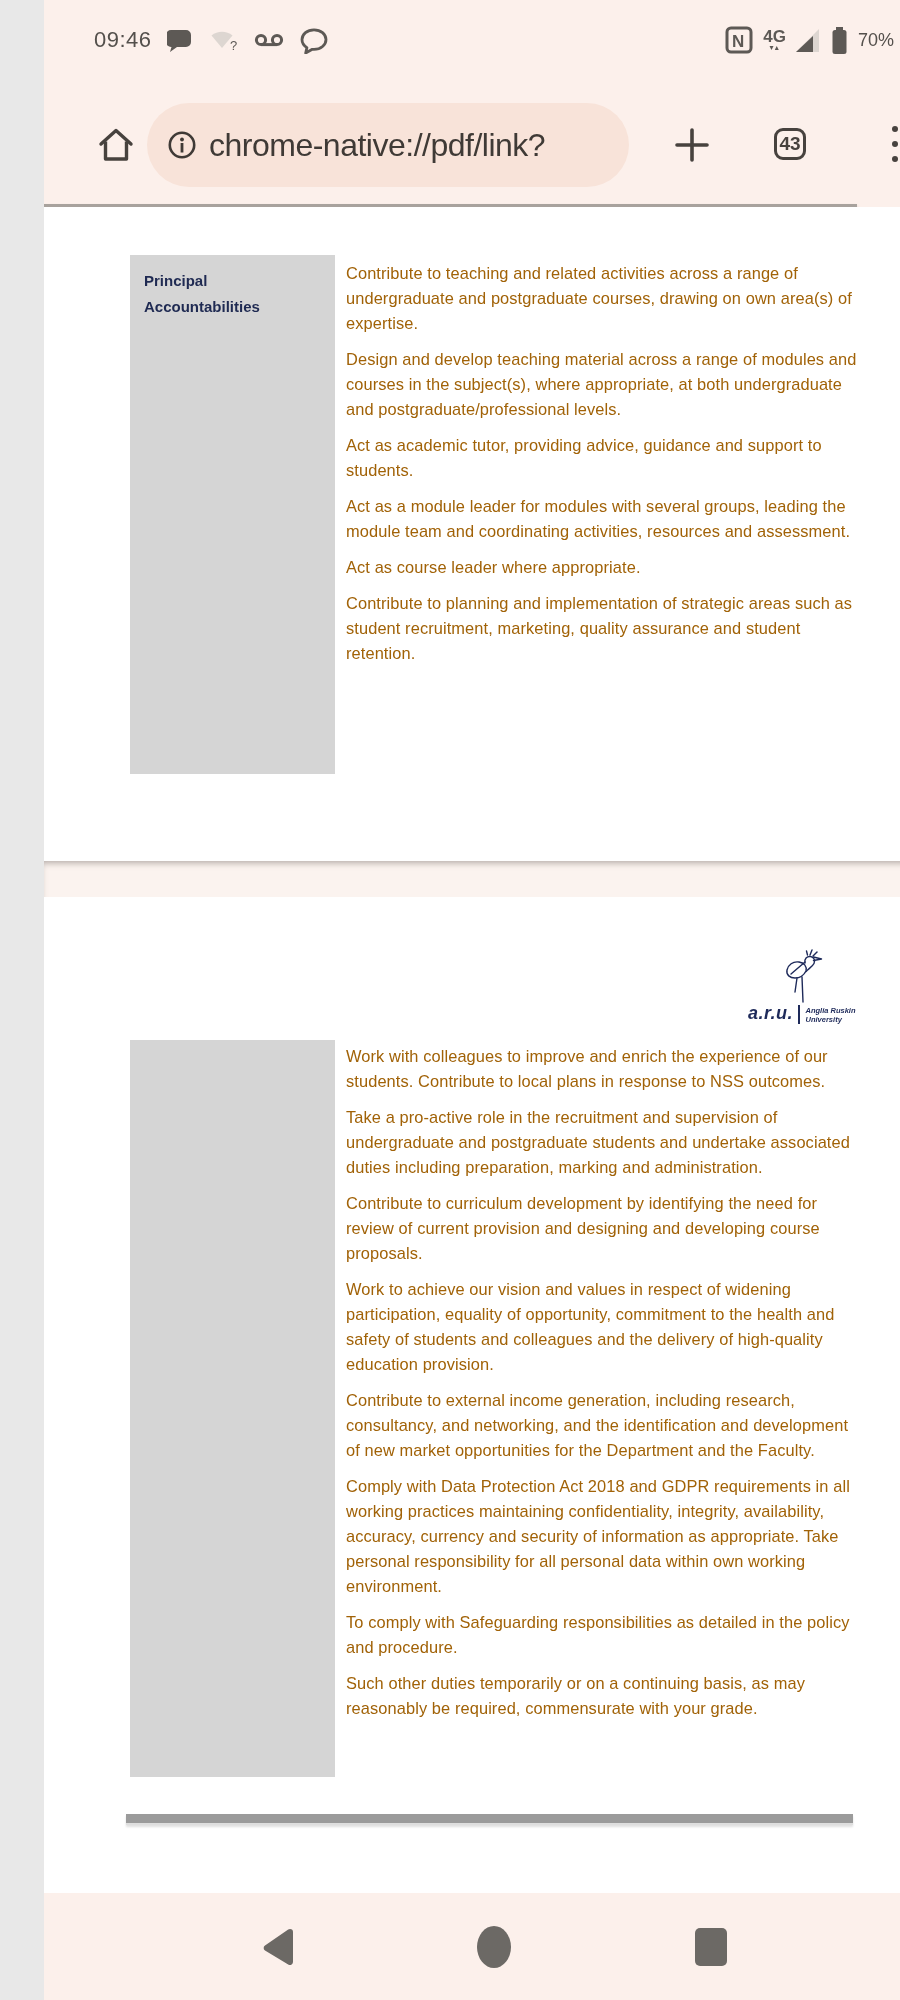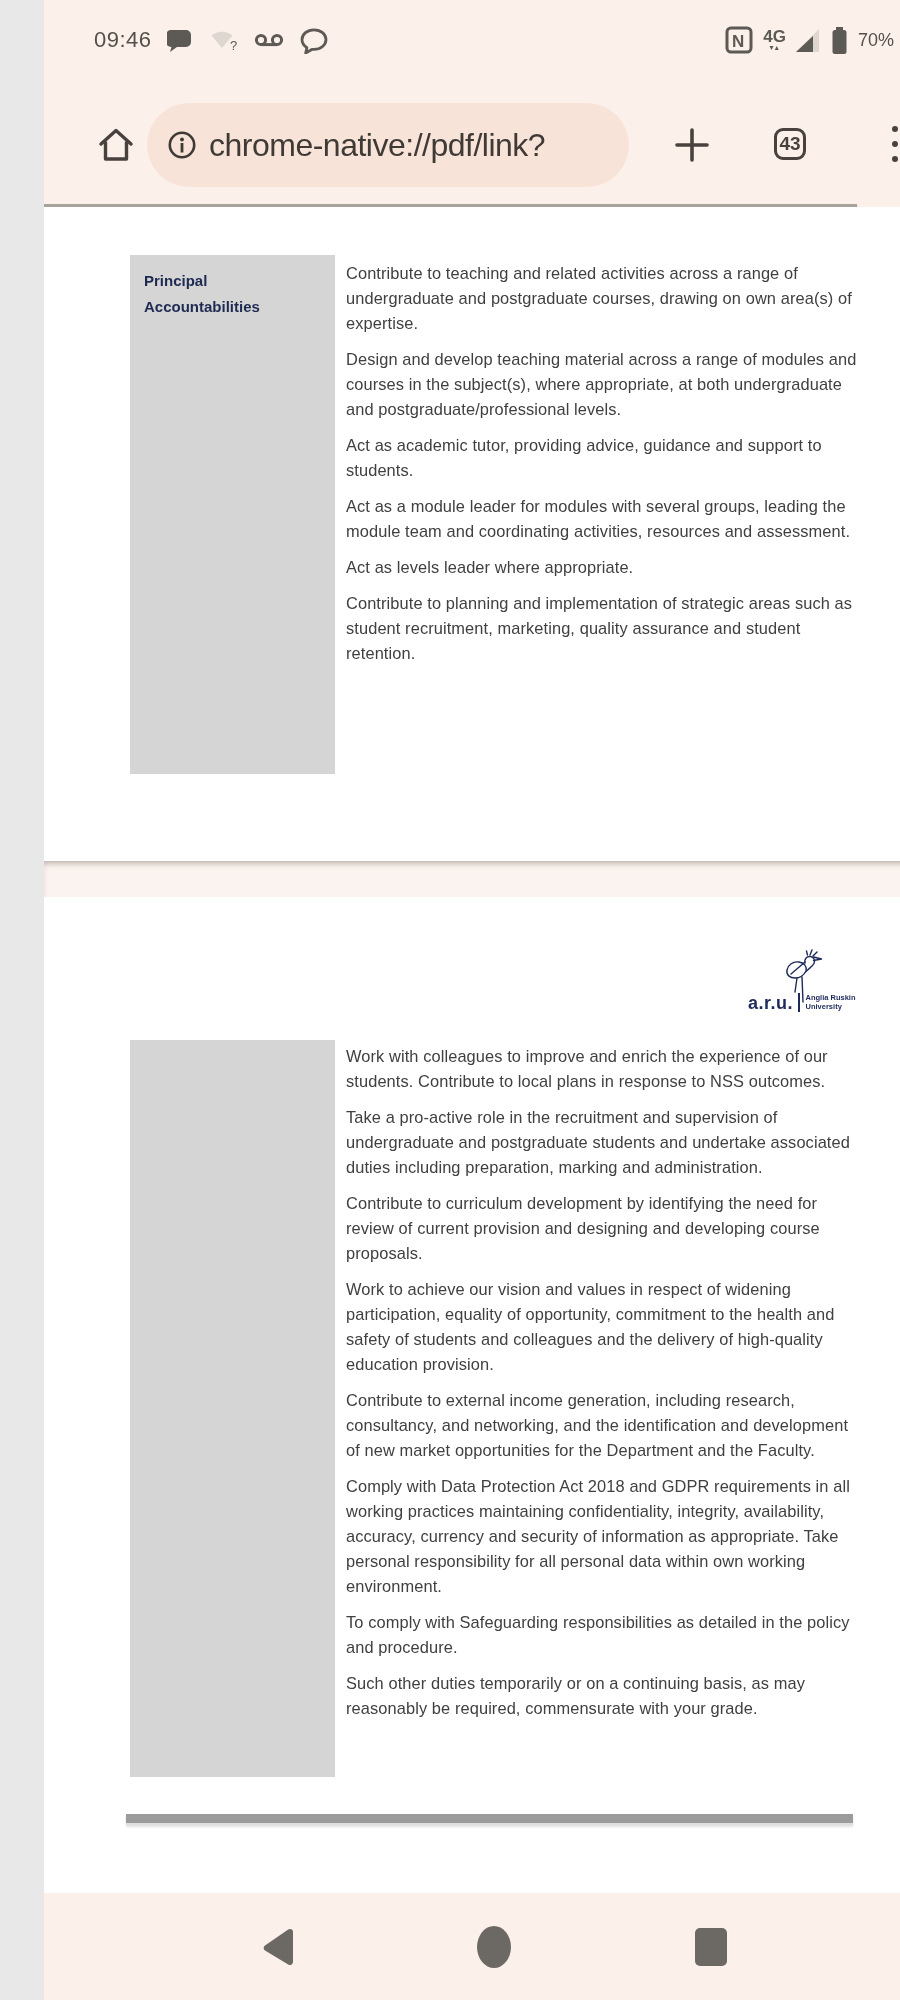--- a/index.html
+++ b/index.html
@@ -44,26 +44,26 @@
   .page2{top:897px;height:996px;}
 
   .side-box{position:absolute;left:86px;width:205px;background:#d5d5d5;}
   .side-box-1{top:48px;height:519px;}
   .side-box-2{top:143px;height:737px;}
   .side-heading{padding:13px 14px;font-size:15px;line-height:26px;font-weight:700;color:#1f2a52;}
 
   .text-col{position:absolute;left:302px;width:515px;}
   .text-col-1{top:54px;}
   .text-col-2{top:147px;}
-  .para{margin:0 0 11px 0;font-size:16.4px;line-height:25px;color:#404040;letter-spacing:0.1px;}
+  .para{margin:0 0 11px 0;font-size:16.4px;line-height:25px;color:#a16207;letter-spacing:0.1px;}
 
   
   .aru-logo{position:absolute;left:700px;top:48px;width:145px;height:92px;}
   .heron{position:absolute;left:33px;top:4px;}
-  .logo-row{position:absolute;left:4px;top:48px;display:flex;align-items:flex-start;}
+  .logo-row{position:absolute;left:4px;top:58px;display:flex;align-items:flex-end;font-style:italic;}
   .aru-abbrev{font-size:18px;font-weight:700;color:#1e2a5a;letter-spacing:0.5px;}
   .logo-sep{width:1.5px;height:19px;background:#1e2a5a;margin:0 6px 0 5px;}
   .aru-name{font-size:7.5px;line-height:9px;font-weight:700;color:#1e2a5a;}
 
   .table-bottom-rule{position:absolute;left:82px;top:917px;width:727px;height:9px;background:#9b9b9b;
                      border-bottom:2px solid #dedede;box-shadow:0 2px 2px rgba(0,0,0,0.12);}
 
   
   .nav-bar{position:absolute;top:1893px;left:0;width:900px;height:107px;background:#fcf0eb;}
   .nav-icon{position:absolute;top:50%;transform:translateY(-50%);}
@@ -146,21 +146,21 @@
 
   <div class="page page1">
     <div class="side-box side-box-1">
       <div class="side-heading">Principal Accountabilities</div>
     </div>
     <div class="text-col text-col-1">
         <p class="para">Contribute to teaching and related activities across a range of undergraduate and postgraduate courses, drawing on own area(s) of expertise.</p>
         <p class="para">Design and develop teaching material across a range of modules and courses in the subject(s), where appropriate, at both undergraduate and postgraduate/professional levels.</p>
         <p class="para">Act as academic tutor, providing advice, guidance and support to students.</p>
         <p class="para">Act as a module leader for modules with several groups, leading the module team and coordinating activities, resources and assessment.</p>
-        <p class="para">Act as levels leader where appropriate.</p>
+        <p class="para">Act as course leader where appropriate.</p>
         <p class="para">Contribute to planning and implementation of strategic areas such as student recruitment, marketing, quality assurance and student retention.</p>
       </div>
   </div>
 
   <div class="page-gap"></div>
 
   <div class="page page2">
     <div class="aru-logo">
       <svg class="heron" width="52" height="54" viewBox="0 0 52 54">
         <g fill="none" stroke="#1e2a5a" stroke-width="1.4" stroke-linecap="round" stroke-linejoin="round">

